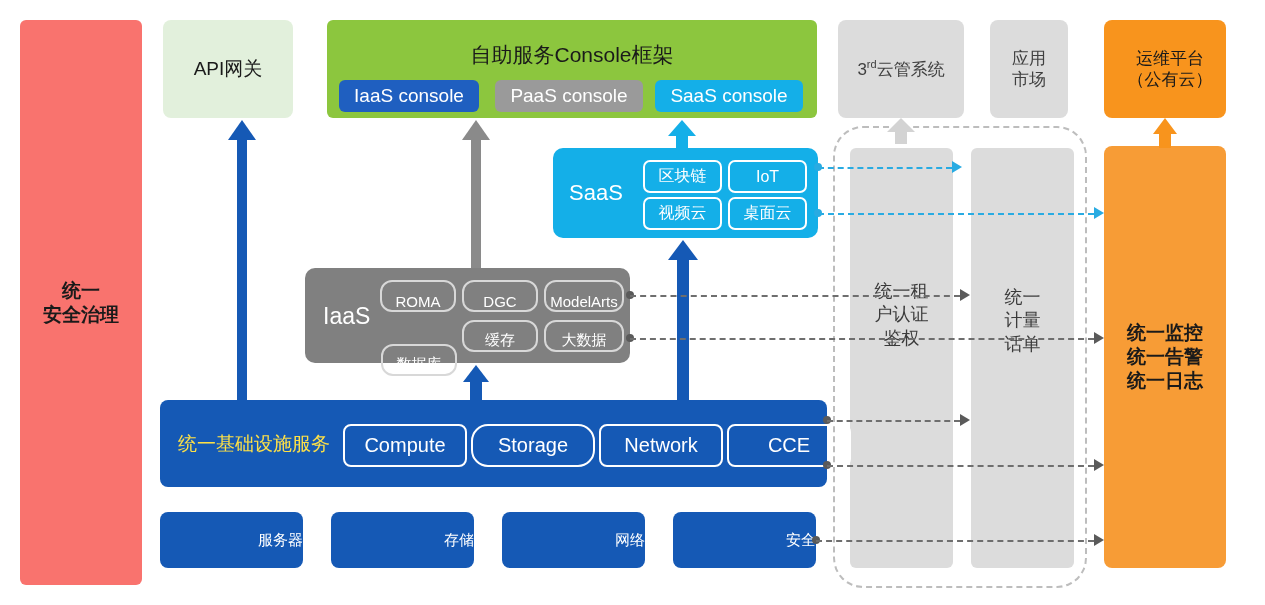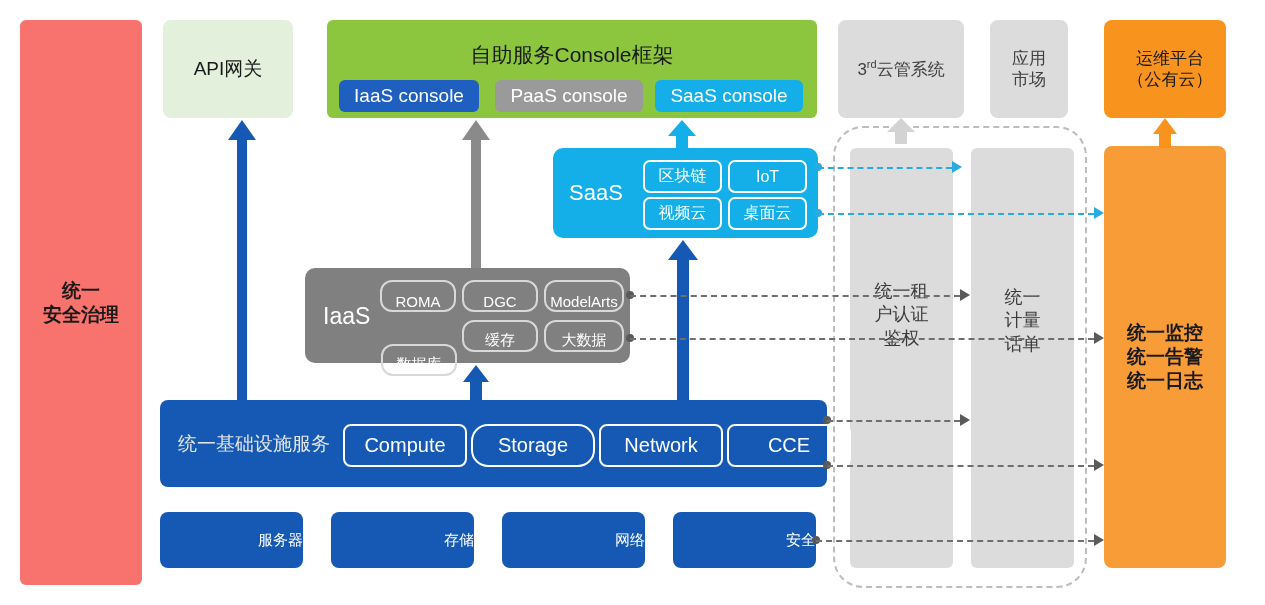--- a/index.html
+++ b/index.html
@@ -34,21 +34,21 @@
   .saas-label{position:absolute;left:16px;top:50%;transform:translateY(-50%);color:#fff;font-size:22px;}
   .saas-chip{position:absolute;border:2px solid #fff;border-radius:7px;color:#fff;font-size:16px;display:flex;align-items:center;justify-content:center;}
 
   
   .paas-block{background:#808080;border-radius:10px;display:block;}
   .paas-label{position:absolute;left:18px;top:50%;transform:translateY(-50%);color:#fff;font-size:23px;}
   .paas-chip{position:absolute;border:2px solid #d8d8d8;border-radius:12px;color:#fff;font-size:15px;display:flex;align-items:flex-end;justify-content:center;}
 
   
   .infra-block{background:#1559B5;border-radius:8px;display:block;}
-  .infra-label{position:absolute;left:18px;top:50%;transform:translateY(-50%);color:#e5e5e5;font-size:19px;}
+  .infra-label{position:absolute;left:18px;top:50%;transform:translateY(-50%);color:#fde047;font-size:19px;}
   .infra-chip{position:absolute;border:2px solid #fff;border-radius:8px;color:#fff;font-size:20px;display:flex;align-items:center;justify-content:center;}
 
   
   .blue-box{background:#1559B5;border-radius:8px;color:#fff;font-size:15px;justify-content:flex-end;}
 
   
   .dash-wrap{position:absolute;border:2px dashed #BDBDBD;border-radius:30px;box-sizing:border-box;}
   .grey-col{position:absolute;background:#DCDCDC;border-radius:6px;}
   .grey-col-label{position:absolute;left:0;right:0;text-align:center;font-size:18px;color:#3b3b3b;line-height:1.3;}
 

